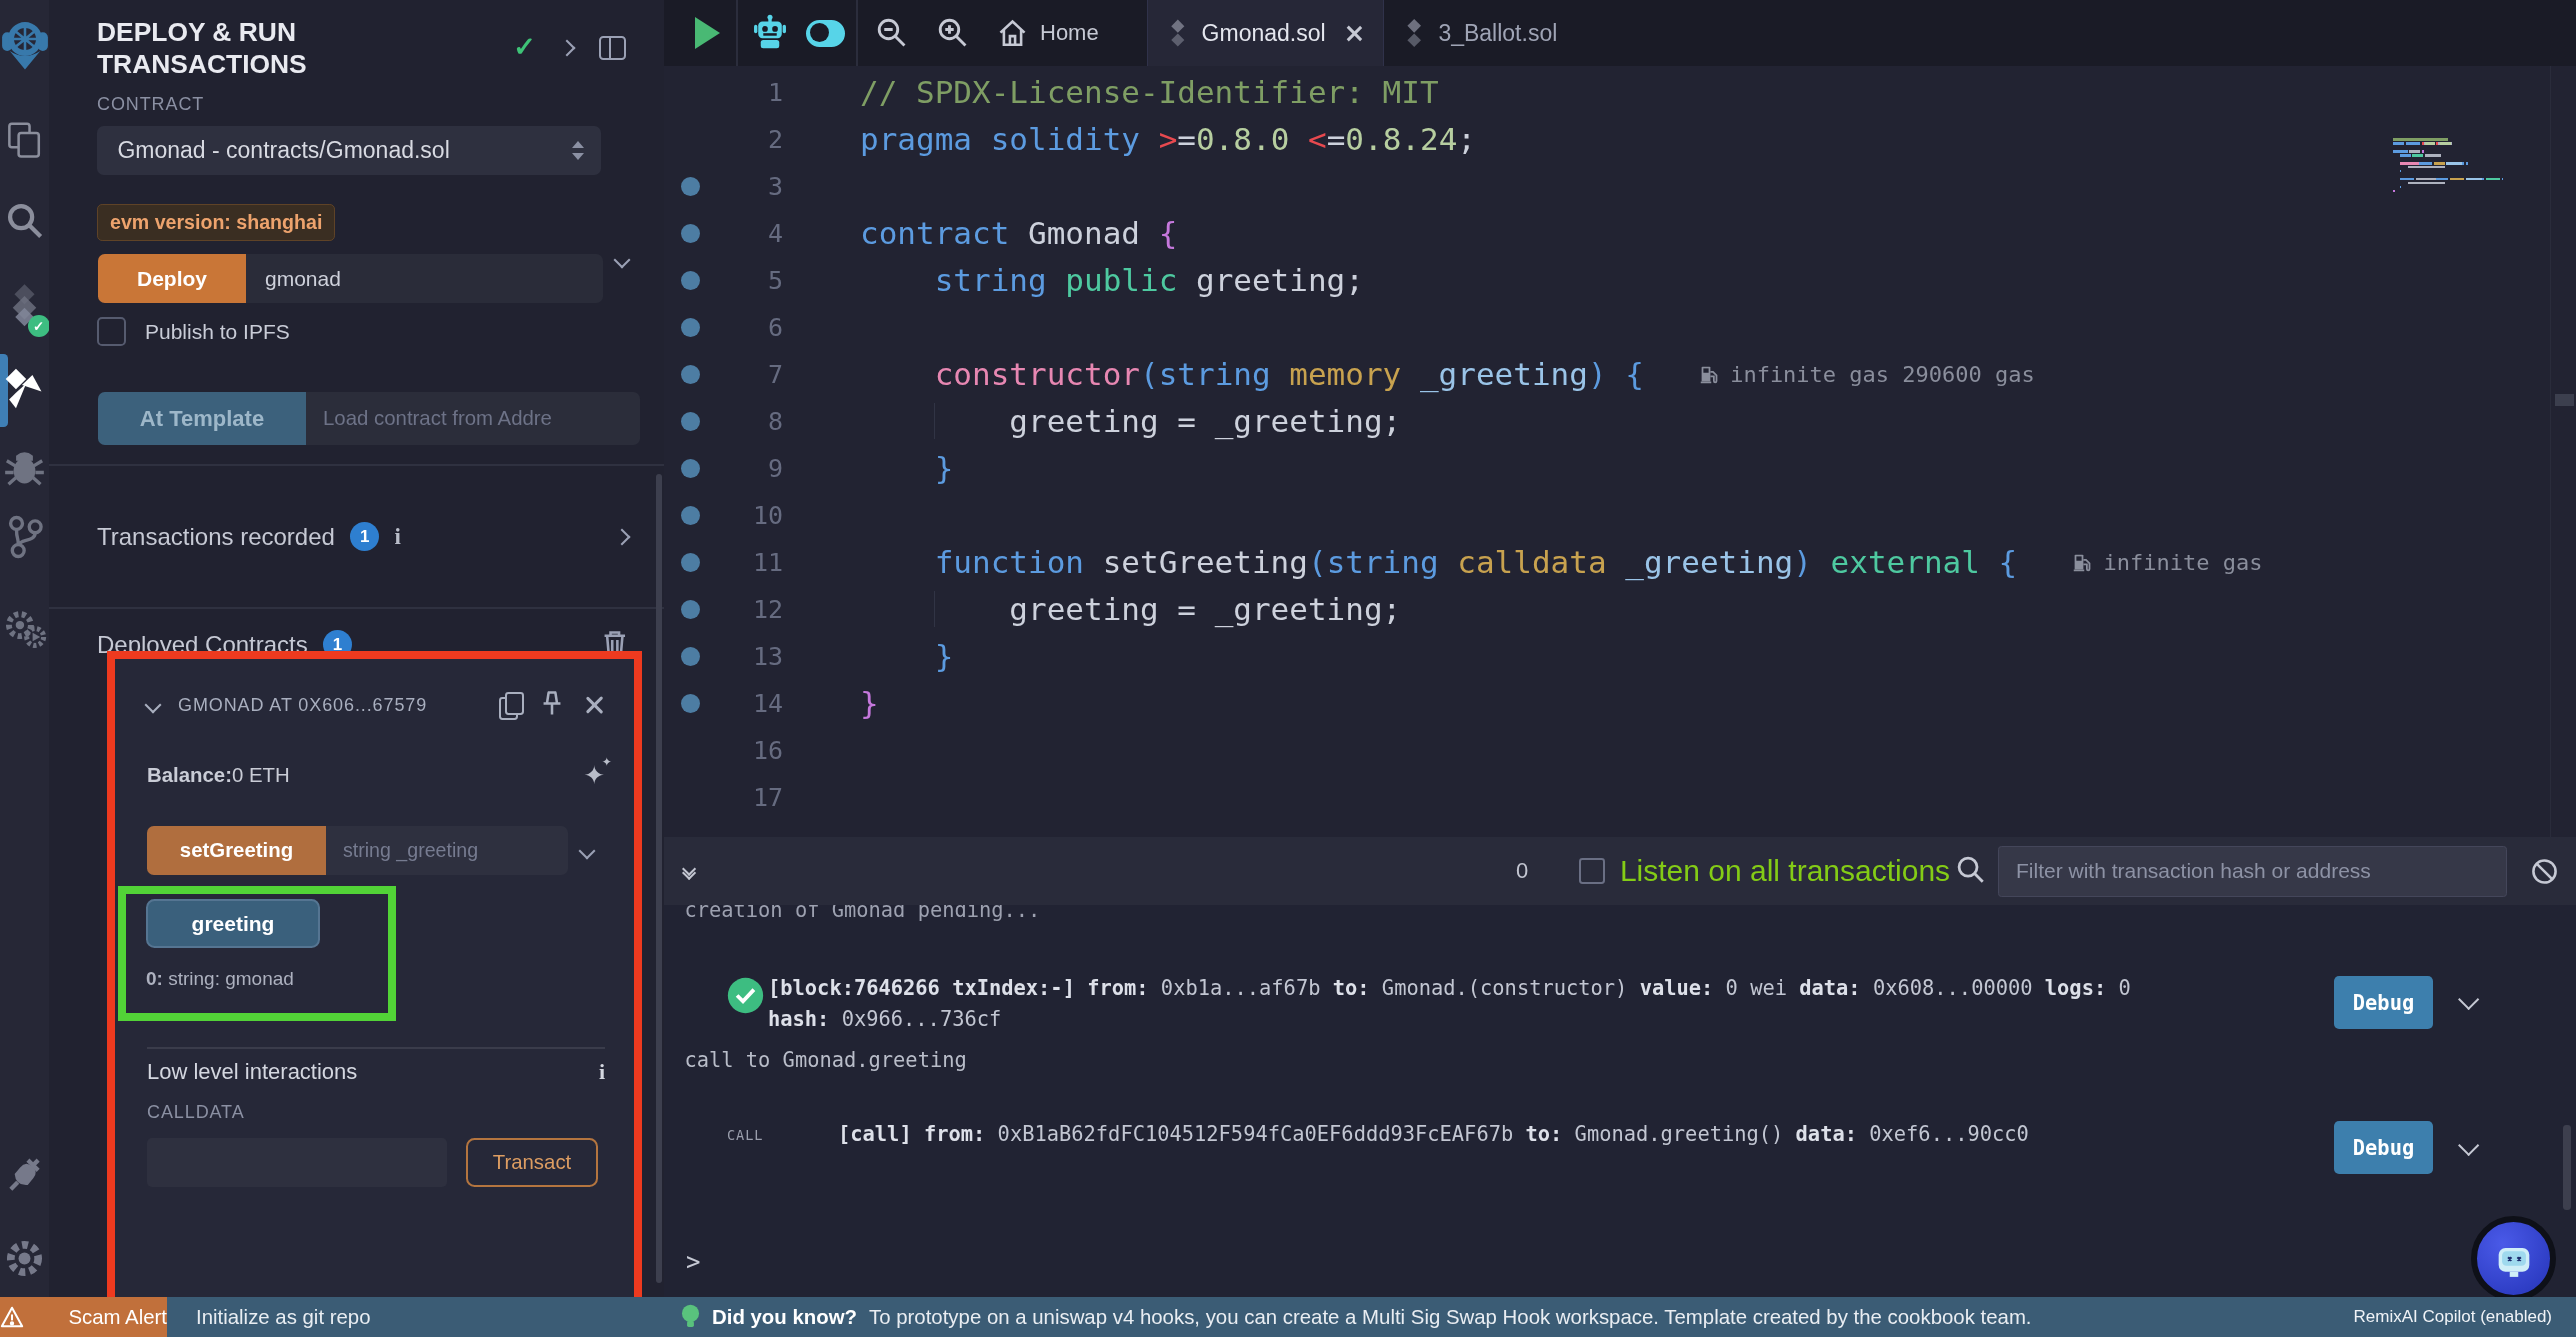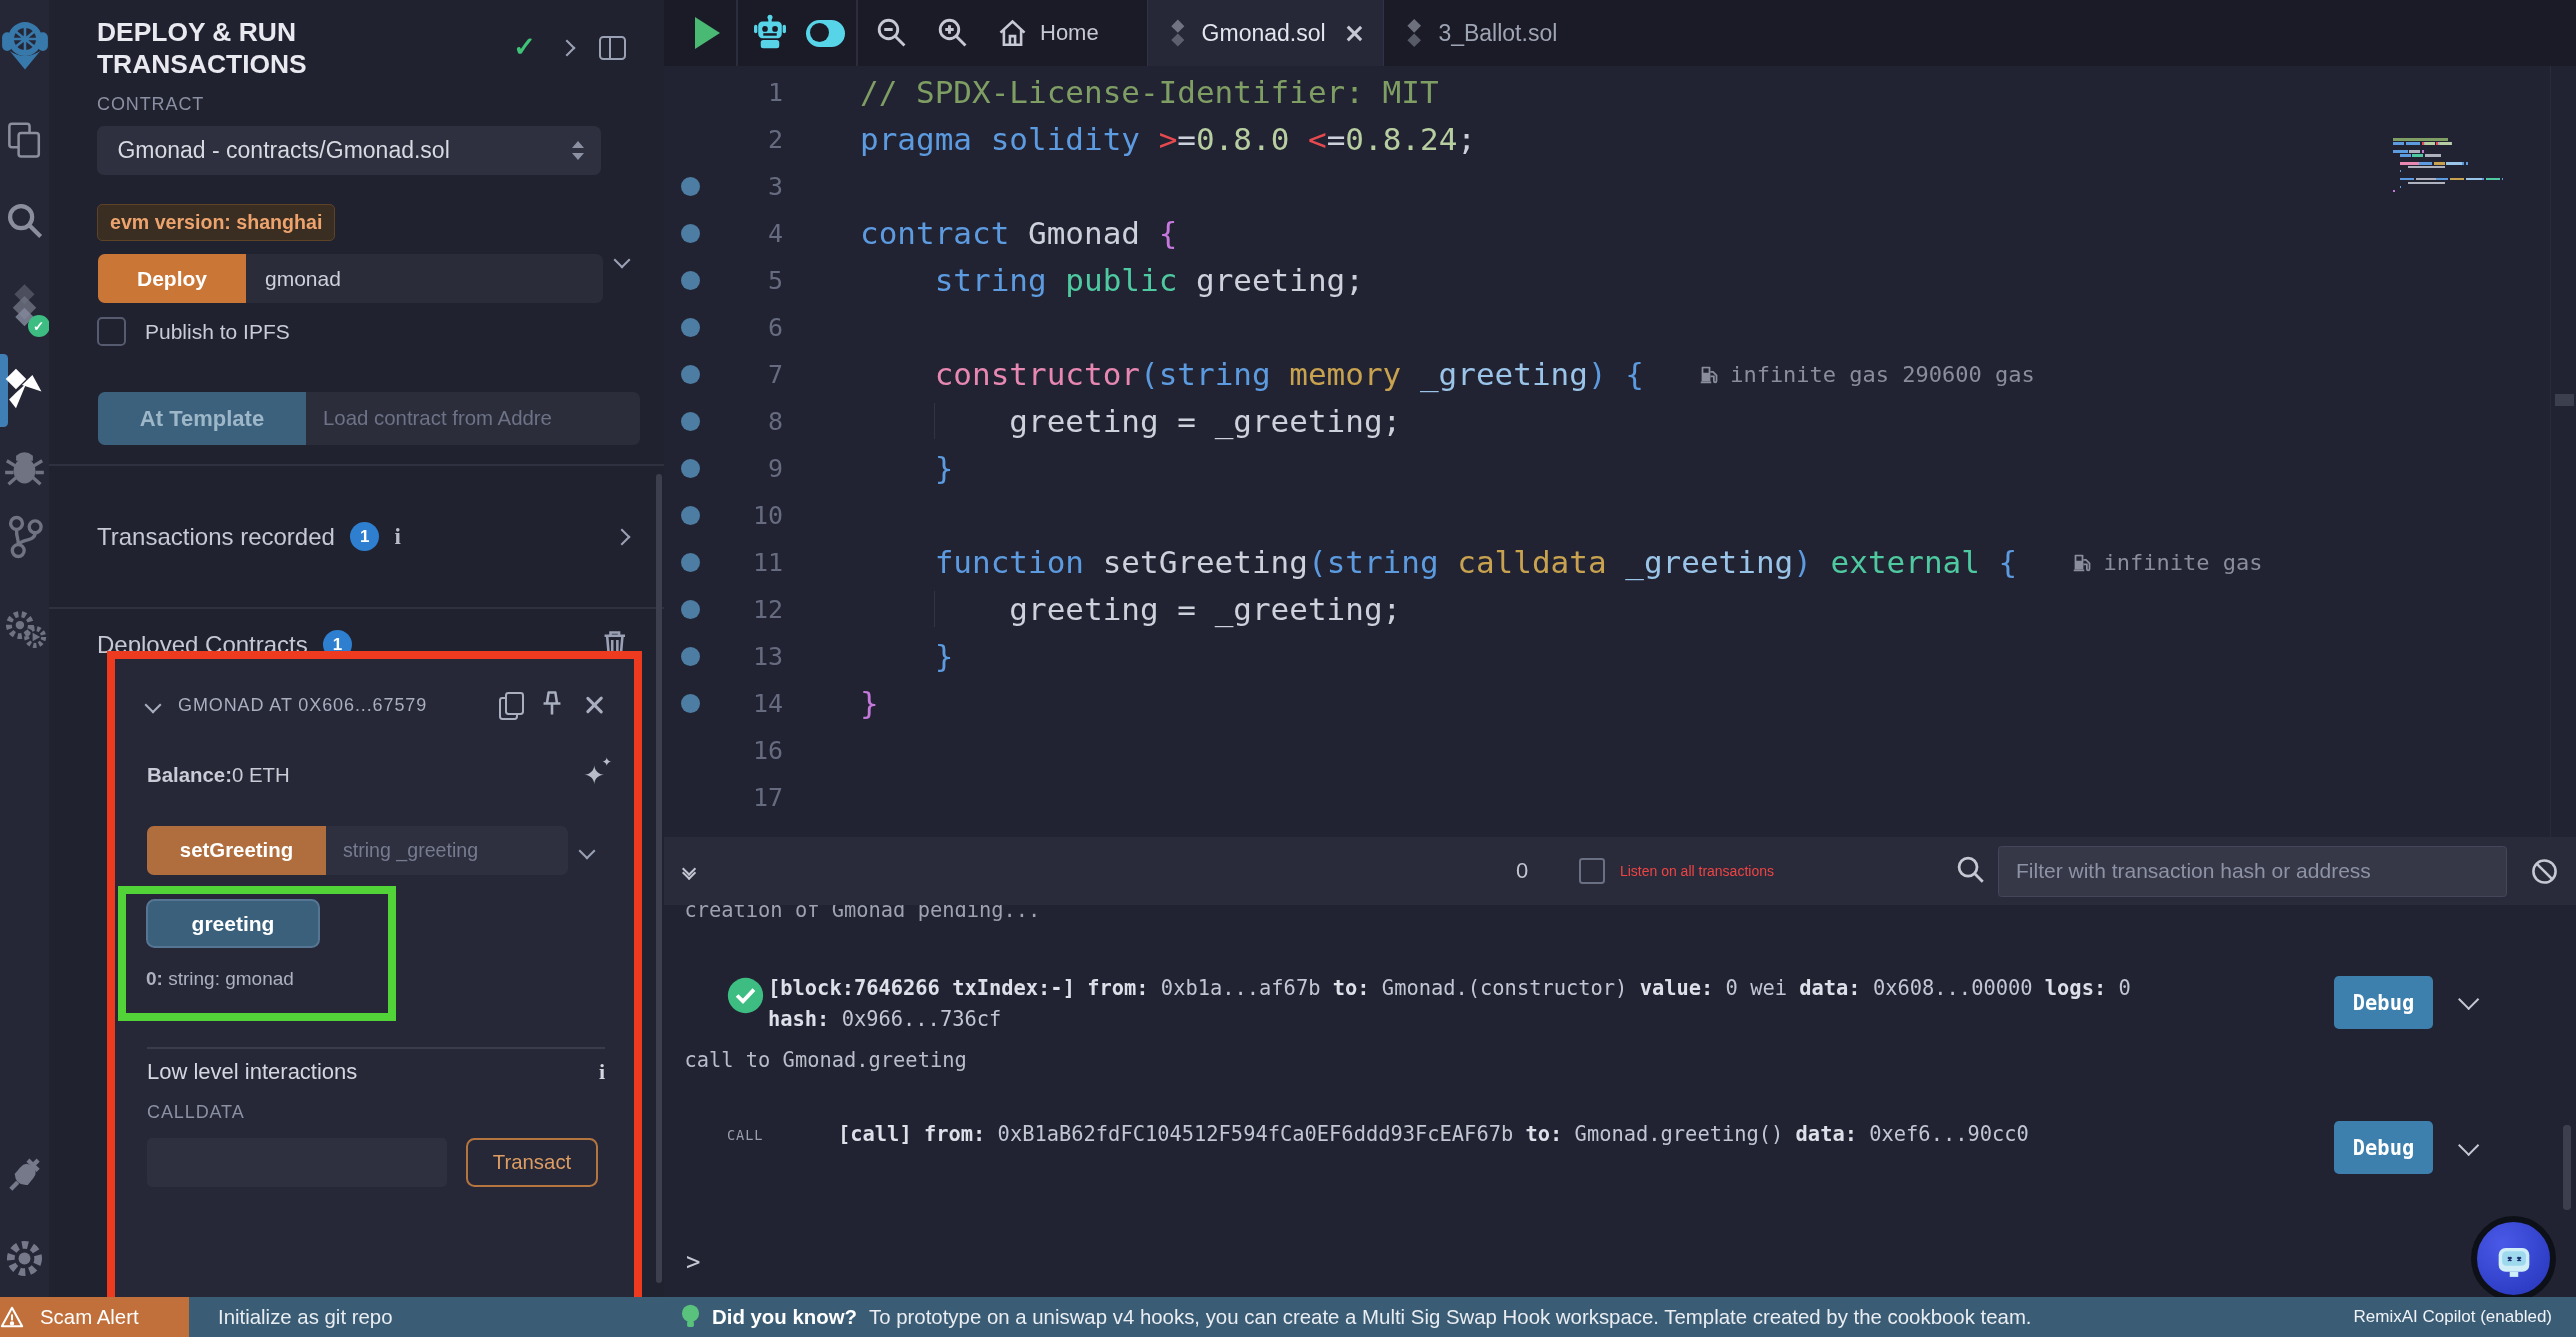--- a/index.html
+++ b/index.html
@@ -134,21 +134,21 @@
   #ed-thumb{position:absolute;left:3.4px;top:328px;width:19px;height:12px;background:#3c3f4e}
 
   
   #terminal{position:absolute;left:0;top:837px;width:100%;height:460px;background:#212333}
   #term-head{position:absolute;left:0;top:0;width:100%;height:68px;background:#292b3a;display:flex;align-items:center}
   .dbl-chev{margin-left:20.4px;display:flex;flex-direction:column;gap:1.7px;cursor:pointer}
   .dbl-chev .chev{border-color:#c3c6d1;width:10.2px;height:10.2px}
   #term-count{position:absolute;left:852px;font-size:22px;color:#c3c6d1}
   #term-listen{position:absolute;left:915px;display:flex;align-items:center;gap:15.3px}
   .cbox-sm{width:25.6px;height:25.6px;border:2.6px solid #6a6f84;border-radius:3.4px;background:transparent;cursor:pointer}
-  #term-listen span{font-size:14px;color:#ef4444}
+  #term-listen span{font-size:30px;color:#84cc16}
   #term-search{position:absolute;left:1291px;top:17px}
   #term-filter{position:absolute;left:1334px;top:8.5px;width:509px;height:51px;background:#363848;border:0.9px solid #44465a;
     border-radius:3.4px;color:#ced1db;font-size:21px;padding-left:17px;font-family:inherit;outline:none}
   #term-filter::placeholder{color:#8d92a5}
   #term-ban{position:absolute;right:17px;top:20.4px}
   #term-body{position:absolute;left:0;top:68px;right:0;bottom:0;overflow:hidden;
     font-family:"DejaVu Sans Mono",monospace}
   #pending-line{position:absolute;left:20.4px;top:-6.8px;font-size:20.4px;color:#9da1b0}
   .tlog{position:absolute;left:104px;right:256px;font-size:20.4px;color:#c2c6d2;line-height:31px}
   .tlog b{font-weight:700;color:#dde0e9}
@@ -160,21 +160,21 @@
   .debug-chev{position:absolute;left:1797px;cursor:pointer}
   .debug-chev .chev{width:15.3px;height:15.3px;border-color:#c6c9d4}
   #term-prompt{position:absolute;left:22px;top:343px;font-size:24px;color:#c6c9d4}
   #ai-avatar{position:absolute;left:1807px;top:311px;width:85px;height:85px;border-radius:50%;
     background:radial-gradient(circle at 35% 30%,#4a5ae8,#2433b8);border:6px solid #0e1018;cursor:pointer;
     display:flex;align-items:center;justify-content:center}
   #term-scroll{position:absolute;right:5.1px;top:220px;width:7.7px;height:85px;background:#3d3f4e;border-radius:3.4px}
 
   
   #statusbar{position:absolute;left:0;top:1297px;width:2576px;height:40px;background:#3b5c75;display:flex;align-items:center}
-  #scam{width:189px;height:40px;background:#c1703b;display:flex;align-items:center;justify-content:flex-start;gap:16px;cursor:pointer}
+  #scam{width:167px;height:40px;background:#c1703b;display:flex;align-items:center;justify-content:space-between;gap:24px;cursor:pointer}
   #scam span{color:#fff;font-size:20.4px}
   #git-init{margin-left:29px;font-size:20.4px;color:#e8edf2;cursor:pointer}
   #tip{position:absolute;left:681px;display:flex;align-items:center;gap:12px}
   #tip b{font-size:20.4px;color:#fff}
   #tip span{font-size:20.4px;color:#e9edf2}
   #copilot{position:absolute;right:24px;font-size:17px;color:#f0f3f7}
 </style>
 </head>
 <body>
 

